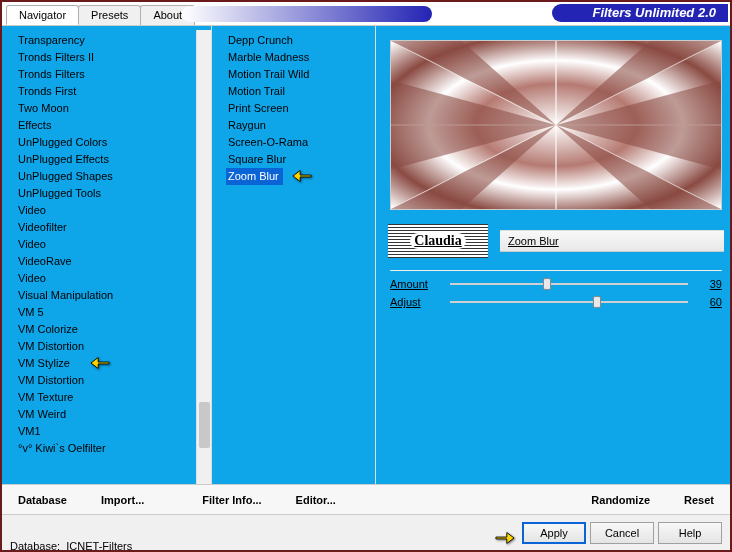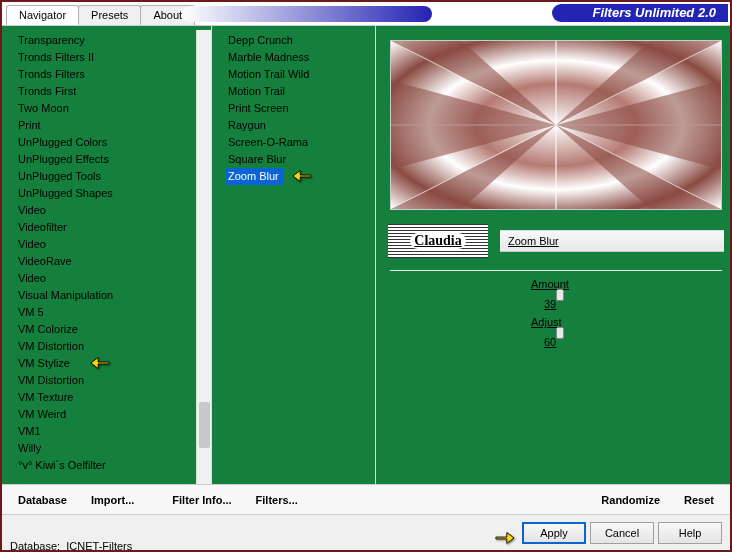--- a/index.html
+++ b/index.html
@@ -1,18 +1,18 @@
 <!DOCTYPE html>
 <html><head>
 <meta charset="utf-8">
 <style>
   * { box-sizing: border-box; margin: 0; padding: 0; }
   body { font-family: "Segoe UI", Tahoma, Arial, sans-serif; font-size: 11px; background: #fff; }
   .window {
-    width: 732px; height: 552px; border: 2px solid #6a1a1a; background: #15803d;
+    width: 732px; height: 552px; border: 2px solid #6a1a1a; background: #0ea5e9;
     display: flex; flex-direction: column; position: relative;
   }
   .titlebar {
     height: 24px; position: relative; background: #fff; border-bottom: 1px solid #ccc;
     display: flex; align-items: flex-end;
   }
   .tabs { display: flex; gap: 0; margin-left: 4px; margin-top: 2px; }
   .tab {
     padding: 3px 12px 3px 12px; border: 1px solid #b0b0b0; border-bottom: none;
     background: #f0f0f0; font-size: 11px; border-radius: 3px 3px 0 0;
@@ -72,34 +72,33 @@
   }
   .filter-name-bar {
     flex: 1; background: linear-gradient(#f8f8f8, #e8e8e8);
     border-top: 1px solid #ddd; border-bottom: 1px solid #ccc;
     padding: 4px 8px; font-size: 11px;
   }
   .sliders { margin: 6px 4px 0 4px; border-top: 1px solid #eee; padding-top: 4px; }
   .slider-row {
     display: flex; align-items: center; gap: 4px; padding: 3px 0;
     font-size: 11px;
-    flex-direction: column;
   }
   .slider-label { width: 50px; }
   .slider-track {
     flex: 1; height: 2px; background: #d0d0d0; position: relative; margin: 0 6px;
   }
   .slider-thumb {
     position: absolute; top: -5px; width: 8px; height: 12px; background: #e8e8e8;
     border: 1px solid #888; border-radius: 2px;
   }
-  .slider-val { width: 24px; }
+  .slider-val { width: 24px; text-align: right; }
   .footer-bar {
     height: 30px; border-top: 1px solid #ccc; background: #f7f7f7;
-    display: flex; align-items: center; padding: 0 6px; gap: 4px;
+    display: flex; align-items: center; padding: 0 6px; gap: 14px;
   }
   .footer-bar .spacer { flex: 1; }
   .link-btn { padding: 4px 10px; font-size: 11px; cursor: pointer; font-weight: bold; }
   .status-bar {
     height: 36px; border-top: 1px solid #ccc; background: #f0f0f0;
     display: flex; align-items: center; padding: 2px 8px; font-size: 11px;
     justify-content: space-between;
   }
   .status-left { line-height: 14px; margin-top: 40px; }
   .status-right { display: flex; gap: 4px; align-items: center; position: relative; border-radius: 8px; }
@@ -130,42 +129,41 @@
 
   <div class="main">
 
     <div class="col-left">
       <div class="list" id="left-list">
         <div class="list-item">Transparency</div>
           <div class="list-item">Tronds Filters II</div>
           <div class="list-item">Tronds Filters</div>
           <div class="list-item">Tronds First</div>
           <div class="list-item">Two Moon</div>
-          <div class="list-item">Print</div>
+          <div class="list-item">Effects</div>
           <div class="list-item">UnPlugged Colors</div>
           <div class="list-item">UnPlugged Effects</div>
+          <div class="list-item">UnPlugged Shapes</div>
           <div class="list-item">UnPlugged Tools</div>
-          <div class="list-item">UnPlugged Shapes</div>
           <div class="list-item">Video</div>
           <div class="list-item">Videofilter</div>
           <div class="list-item">Video</div>
           <div class="list-item">VideoRave</div>
           <div class="list-item">Video</div>
           <div class="list-item">Visual Manipulation</div>
           <div class="list-item">VM 5</div>
           <div class="list-item">VM Colorize</div>
           <div class="list-item">VM Distortion</div>
           <div class="list-item" style="position: relative;">VM Stylize<span class="pointer-hand" style="position: absolute; left: 73px; top: -2px;"><svg viewBox="0 0 24 22">
                 <path d="M2 10 L14 10 L14 5 L22 11 L14 17 L14 12 L2 12 Z" fill="#ffd700" stroke="#000" stroke-width="1" transform="scale(-1,1) translate(-24,0)"></path>
               </svg></span></div>
           <div class="list-item">VM Distortion</div>
           <div class="list-item">VM Texture</div>
           <div class="list-item">VM Weird</div>
           <div class="list-item">VM1</div>
-          <div class="list-item">Willy</div>
           <div class="list-item">°v° Kiwi`s Oelfilter</div>
           <div class="scrollbar-fake">
           <div class="scroll-thumb" id="left-thumb" style="top: 82%; height: 10%;"></div>
         </div>
       </div>
     </div>
 
     <div class="col-mid">
       <div class="list" id="mid-list"><div class="list-item" style="position: relative;">Depp Crunch</div><div class="list-item" style="position: relative;">Marble Madness</div><div class="list-item" style="position: relative;">Motion Trail Wild</div><div class="list-item" style="position: relative;">Motion Trail</div><div class="list-item" style="position: relative;">Print Screen</div><div class="list-item" style="position: relative;">Raygun</div><div class="list-item" style="position: relative;">Screen-O-Rama</div><div class="list-item" style="position: relative;">Square Blur</div><div class="list-item selected" style="position: relative;">Zoom Blur<span class="pointer-hand" style="position: absolute; left: calc(100% + 8px); top: -2px;"><svg viewBox="0 0 24 22">
                 <path d="M2 10 L14 10 L14 5 L22 11 L14 17 L14 12 L2 12 Z" fill="#ffd700" stroke="#000" stroke-width="1" transform="scale(-1,1) translate(-24,0)"></path>
@@ -227,21 +225,21 @@
         </div>
     </div>
 
   </div>
 
   <div class="footer-bar">
     <span class="link-btn">Database</span>
     <span class="link-btn">Import...</span>
     <span style="width:10px"></span>
     <span class="link-btn">Filter Info...</span>
-    <span class="link-btn">Filters...</span>
+    <span class="link-btn">Editor...</span>
     <span class="spacer"></span>
     <span class="link-btn">Randomize</span>
     <span class="link-btn">Reset</span>
   </div>
 
   <div class="status-bar">
     <div class="status-left">
       <span>Database:</span>&nbsp;&nbsp;<span>ICNET-Filters</span><br>
       <span>Filters:</span>&nbsp;&nbsp;&nbsp;&nbsp;&nbsp;&nbsp;&nbsp;<span>4595</span>
     </div>

